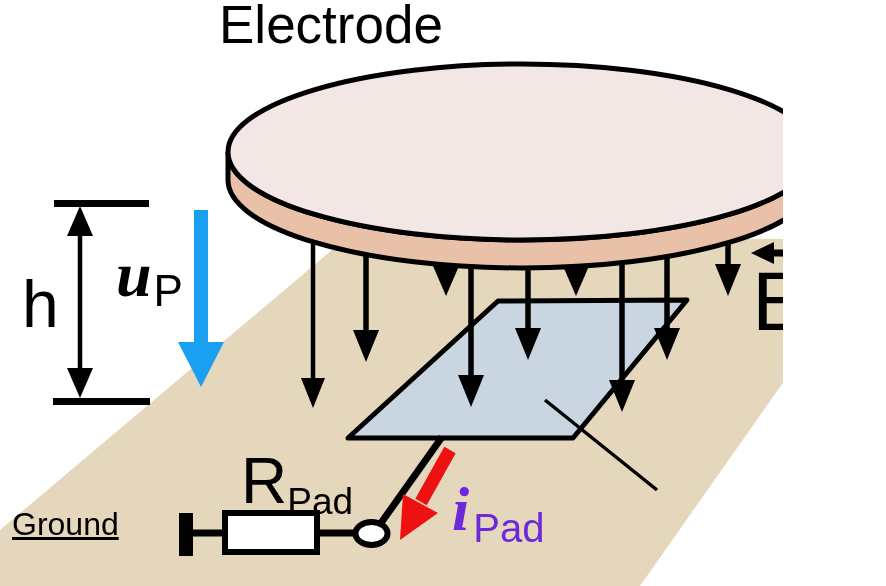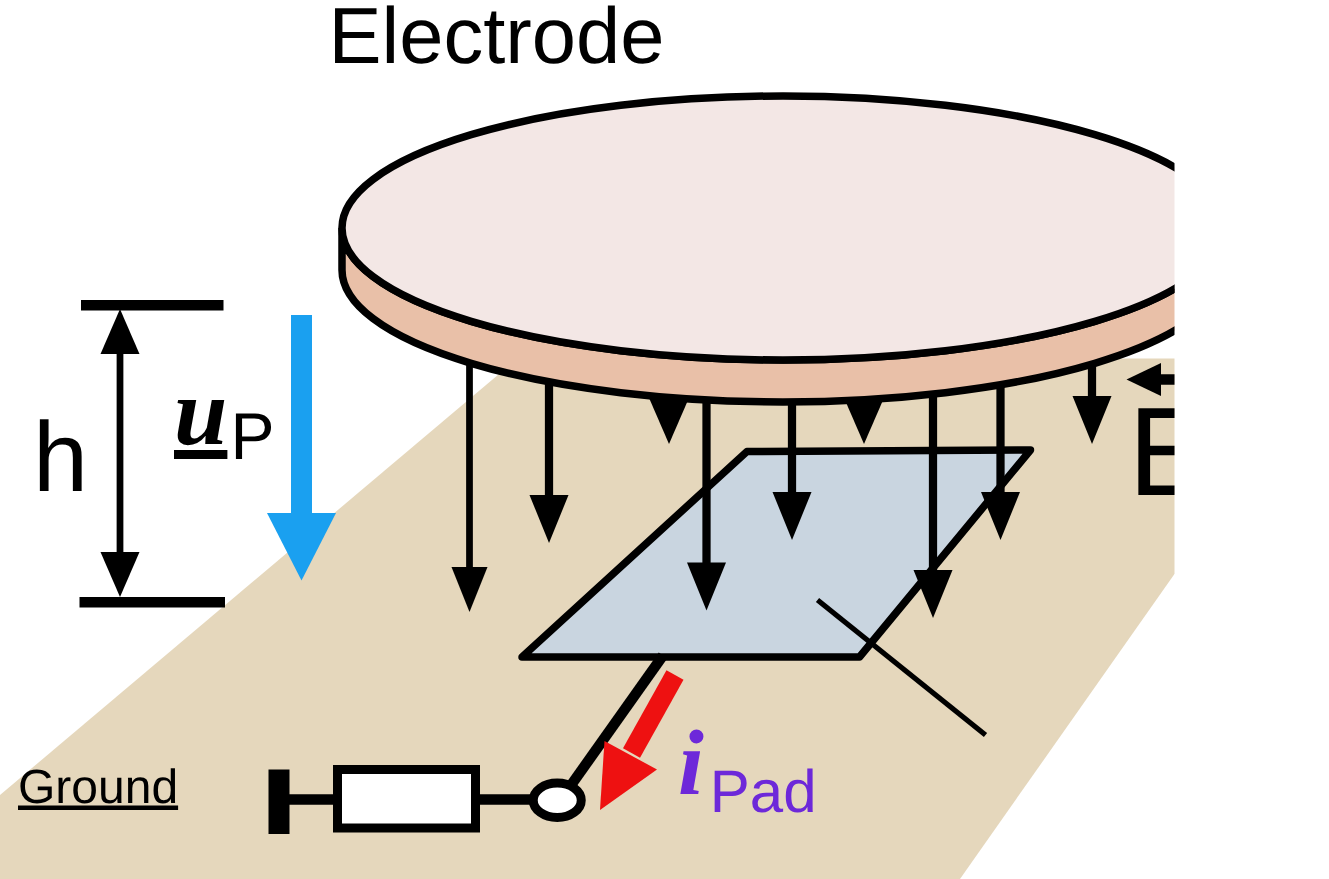--- a/index.html
+++ b/index.html
@@ -7,21 +7,21 @@
     position:relative; width:783px; height:586px;
     overflow:hidden; background:#ffffff;
     font-family:"Liberation Sans", sans-serif;
   }
   .stage svg { position:absolute; left:0; top:0; }
   .lbl { position:absolute; color:#000; white-space:nowrap; line-height:1; }
   .lbl .sub { display:inline-block; position:relative; font-weight:normal; font-style:normal; }
   #electrode-label { left:219px; top:-2px;  font-size:53px; }
   #h-label         { left:22px;  top:271px; font-size:66px; }
   #u-label         { left:116px; top:243px; font-size:64px;
-                     font-family:"Liberation Serif", serif; font-style:italic; font-weight:bold;text-decoration:underline; }
+                     font-family:"Liberation Serif", serif; font-style:italic; font-weight:bold; }
   #u-label .sub    { font-family:"Liberation Sans", sans-serif; font-size:44px; top:10px; left:2px; }
   #e-label         { left:752px; top:259px; font-size:84px; }
   #ground-label    { left:12px;  top:508px; font-size:32px;text-decoration:underline; }
   #rpad-label      { left:241px; top:449px; font-size:64px; }
   #rpad-label .sub { font-size:37px; top:11px; }
   #apad-label      { left:650px; top:471px; font-size:74px; }
   #apad-label .sub { font-size:36px; top:12px; }
   #ipad-label      { left:452px; top:478px; font-size:62px; color:#6d28d9;
                      font-family:"Liberation Serif", serif; font-style:italic; font-weight:bold; }
   #ipad-label .sub { font-family:"Liberation Sans", sans-serif; font-size:40px; top:12px; left:4px; }
@@ -92,17 +92,18 @@
   <div class="lbl" id="electrode-label">Electrode</div>
 
   <div class="lbl" id="h-label">h</div>
 
   <div class="lbl" id="u-label"><span>u</span><span class="sub">P</span></div>
 
   <div class="lbl" id="e-label">E</div>
 
   <div class="lbl" id="ground-label">Ground</div>
 
+  <div class="lbl" id="rpad-label"><span>R</span><span class="sub">Pad</span></div>
 
 
   <div class="lbl" id="ipad-label"><span>i</span><span class="sub">Pad</span></div>
 
 </div>
 
 </body></html>

